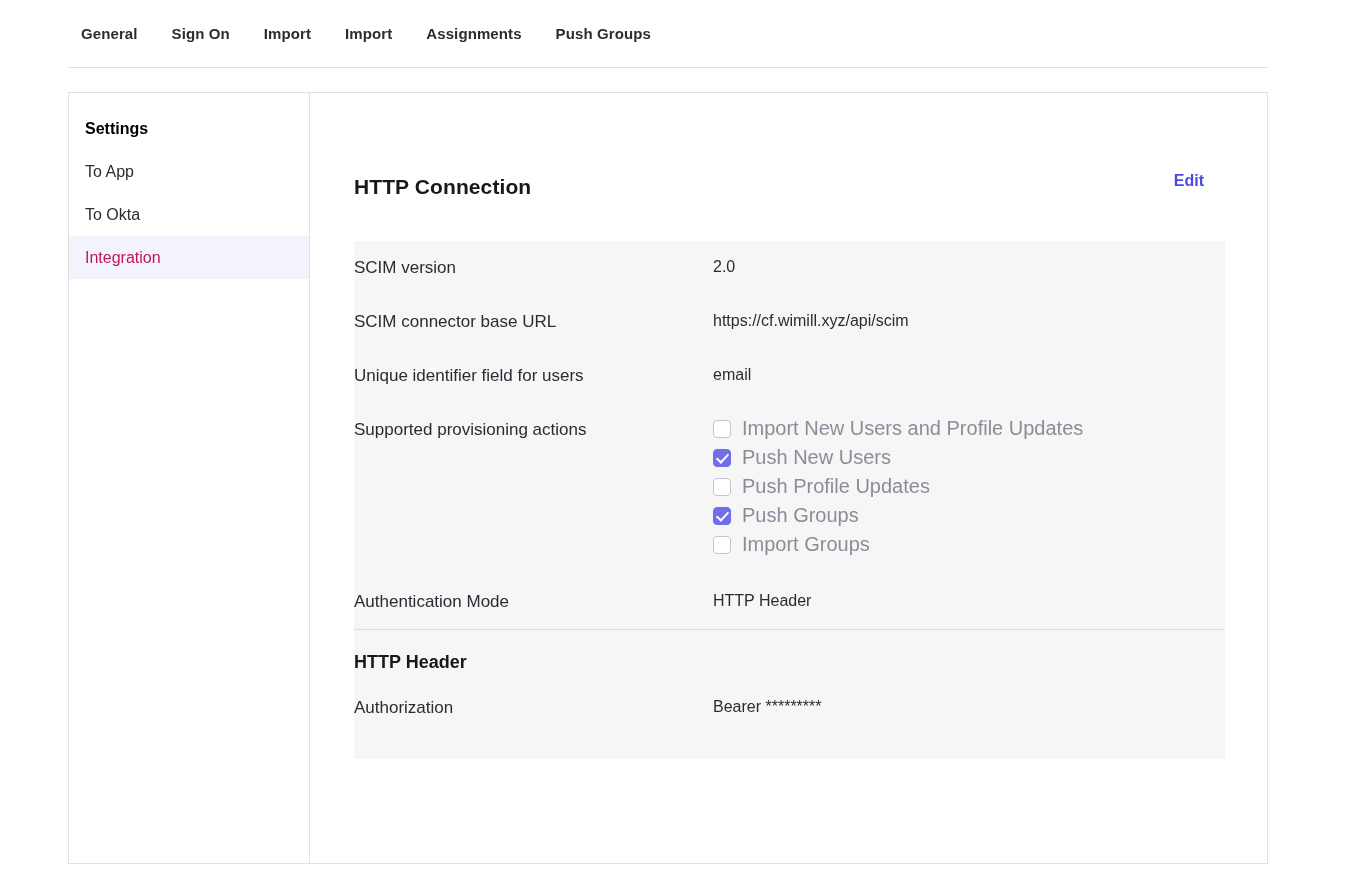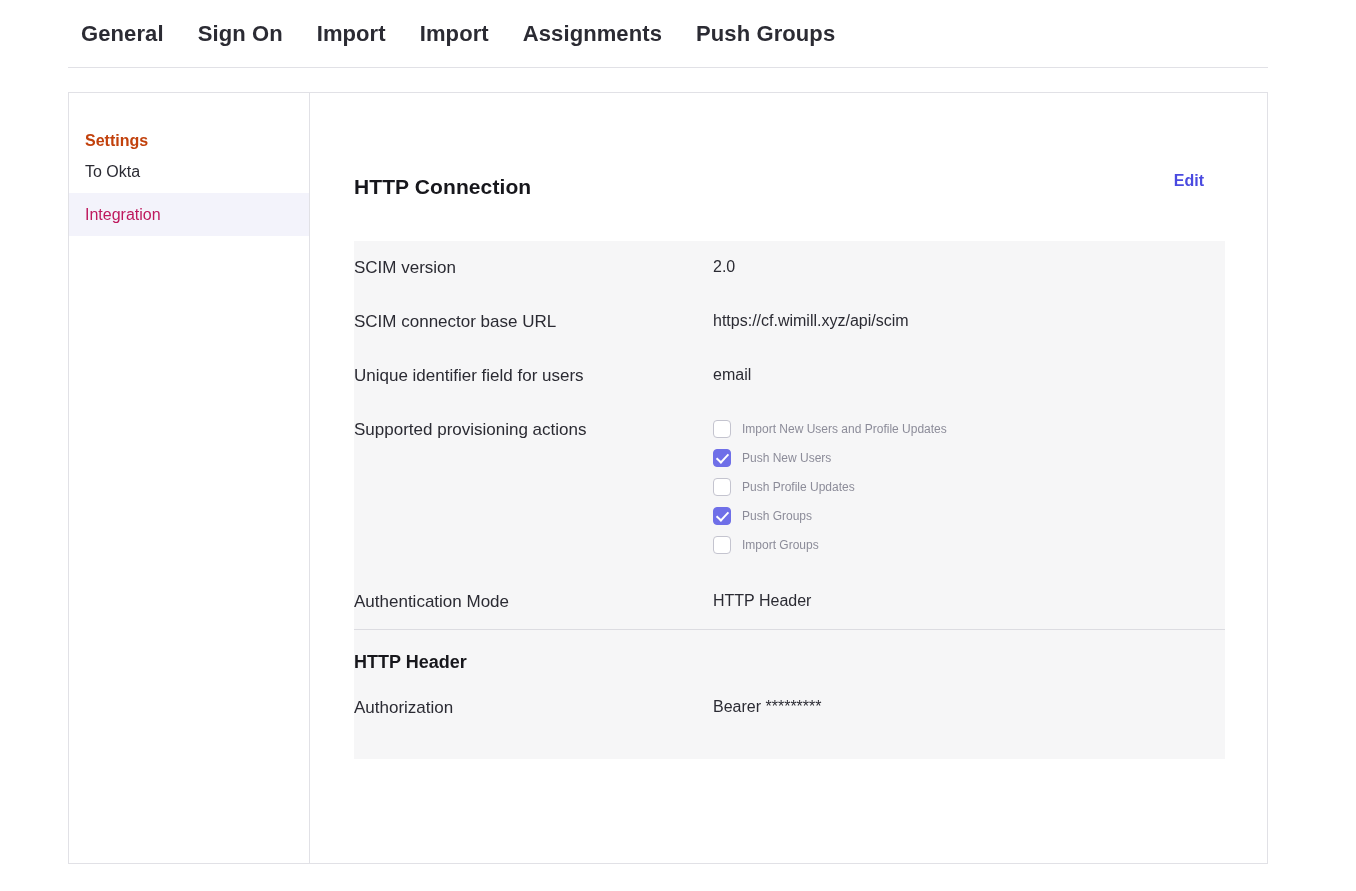--- a/index.html
+++ b/index.html
@@ -31,21 +31,21 @@
     display: flex;
     align-items: center;
     gap: 0px;
   }
   .tab {
     position: relative;
     height: 68px;
     display: flex;
     align-items: center;
     padding: 0 17px;
-    font-size: 22px;
+    font-size: 15px;
     font-weight: bold;
     color: #2b2b33;
     cursor: pointer;
     letter-spacing: 0.1px;
   }
   .tab:first-child { padding-left: 13px; }
   .tab.active { color: #1f2330; }
   .tab.active::after {
     content: "";
     position: absolute;
@@ -79,23 +79,22 @@
     height: 43px;
     display: flex;
     align-items: center;
     padding-left: 16px;
     font-size: 16px;
     color: #2b2b33;
     cursor: pointer;
   }
   .side-item.header {
     font-weight: bold;
-    color: #c2410c;
+    color: #000000;
     cursor: default;
-    align-items: flex-end;
   }
   .side-item.selected {
     background: #f3f3fb;
     color: #be185d;
   }
 
   .content {
     flex: 1;
     position: relative;
     padding: 0;
@@ -185,21 +184,21 @@
     position: absolute;
     left: 5px;
     top: 1.5px;
     width: 5px;
     height: 10px;
     border: solid #ffffff;
     border-width: 0 2px 2px 0;
     transform: rotate(43deg);
   }
   .cb-label {
-    font-size: 12px;
+    font-size: 20px;
     color: #8c8c99;
   }
 
   .subsection-title {
     padding: 22px 0 8px 0;
     font-size: 18px;
     font-weight: bold;
     color: #17171c;
   }
 </style>
@@ -229,20 +228,23 @@
       </div>
   </div>
 
   <div class="frame">
 
     <div class="sidebar">
       <div class="side-item header">
         <span>Settings</span>
       </div>
       <div class="side-item">
+        <span>To App</span>
+      </div>
+      <div class="side-item">
         <span>To Okta</span>
       </div>
       <div class="side-item selected">
         <span>Integration</span>
       </div>
     </div>
 
     <div class="content">
 
       <div class="section-head">HTTP Connection</div>

